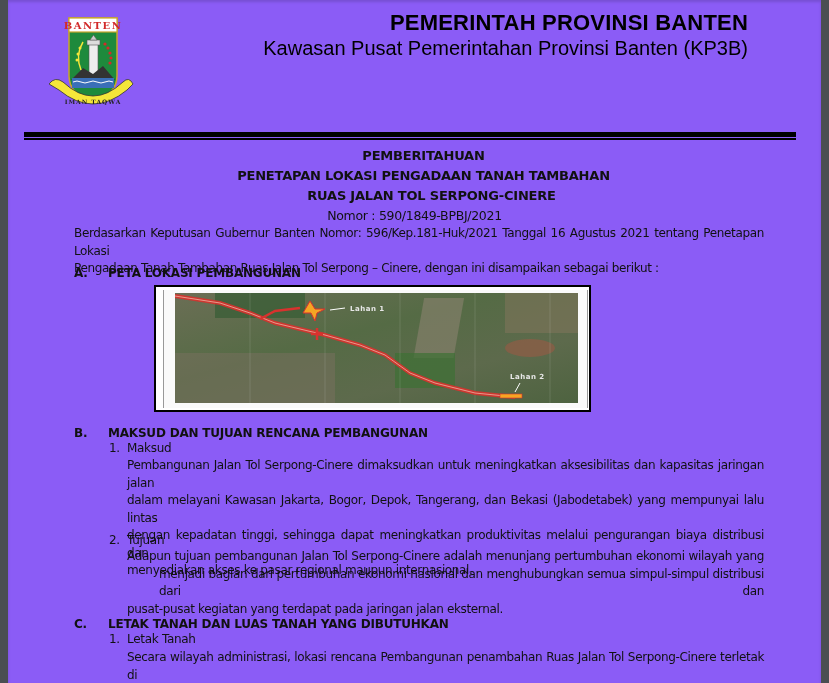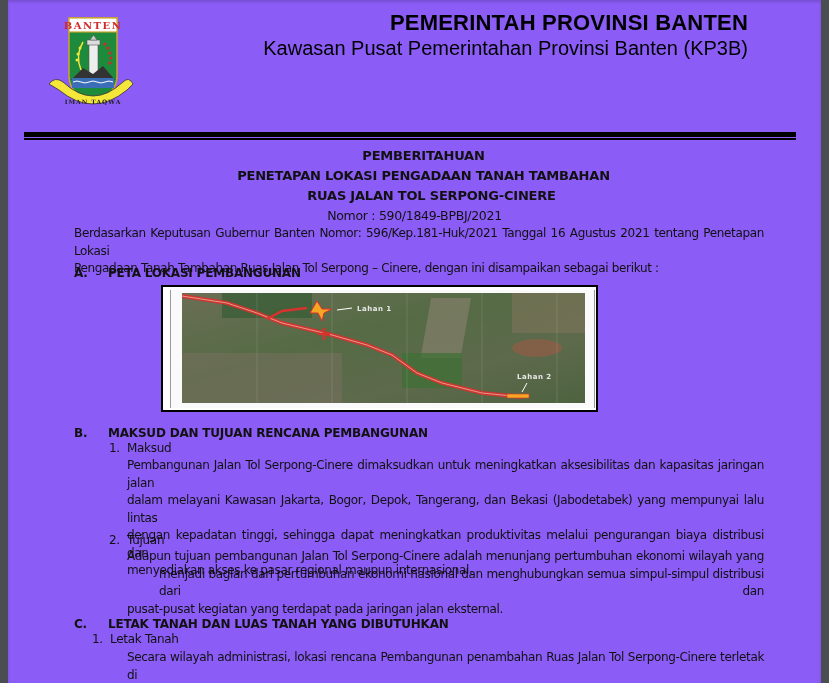--- a/index.html
+++ b/index.html
@@ -21,21 +21,21 @@
 
     .doc { position: absolute; left: 0; top: 0; width: 813px; font-family: "DejaVu Sans", "Liberation Sans", sans-serif; color: #111; }
     .title { position: absolute; left: 0; width: 813px; text-align: center; font-weight: bold; font-size: 13px; letter-spacing: -0.2px; margin-left: 9px; }
     .nomor { position: absolute; left: 0; width: 813px; text-align: center; font-size: 12.5px; letter-spacing: -0.3px; }
     .para { position: absolute; font-size: 12px; line-height: 17.5px; text-align: justify; letter-spacing: -0.35px; }
     .heading { position: absolute; font-size: 12px; font-weight: bold; letter-spacing: -0.2px; }
     .heading .letter { display: inline-block; width: 34px; }
     .subitem { position: absolute; font-size: 12px; letter-spacing: -0.3px; }
     .subitem .num { display: inline-block; width: 18px; }
 
-    .map-frame { position: absolute; left: 153px; top: 285px; width: 437px; height: 127px; border: 2px solid #000; background: #fff; }
+    .map-frame { position: absolute; left: 146px; top: 285px; width: 437px; height: 127px; border: 2px solid #000; background: #fff; }
     .map-inner { position: absolute; left: 7px; top: 3px; width: 425px; height: 118px; border-left: 1px solid #999; border-right: 1px solid #999; background: #fafafa; }
     .map-img { position: absolute; left: 11px; top: 3px; width: 403px; height: 110px; background: #5a6e48; overflow: hidden; }
     .lahan-label { position: absolute; font-family: "DejaVu Sans", sans-serif; font-weight: bold; font-size: 7px; color: #e8e8e8; letter-spacing: 0.5px; }
   </style>
 </head>
 <body>
 
 <div class="viewer">
   <div class="page">
 
@@ -156,21 +156,21 @@
       </div>
       <div class="para" style="left:119px; top:548px; width:637px;">
         <div style="text-align-last: justify;">Adapun tujuan pembangunan Jalan Tol Serpong-Cinere adalah menunjang pertumbuhan ekonomi wilayah yang</div>
         <div style="text-align-last: justify; margin-left: 32px;">menjadi bagian dari pertumbuhan ekonomi nasional dan menghubungkan semua simpul-simpul distribusi dari dan</div>
         <div>pusat-pusat kegiatan yang terdapat pada jaringan jalan eksternal.</div>
       </div>
 
       <div class="heading" style="left:66px; top:617px;">
         <span class="letter">C.</span><span>LETAK TANAH DAN LUAS TANAH YANG DIBUTUHKAN</span>
       </div>
-      <div class="subitem" style="left:84px; top:632px;">
+      <div class="subitem" style="left:101px; top:632px;">
         <span class="num">1.</span><span>Letak Tanah</span>
       </div>
       <div class="para" style="left:119px; top:649px; width:637px;">
         <div style="text-align-last: justify;">Secara wilayah administrasi, lokasi rencana Pembangunan penambahan Ruas Jalan Tol Serpong-Cinere terletak di</div>
 
       </div>
     </div>
   </div>
 </div>
 

